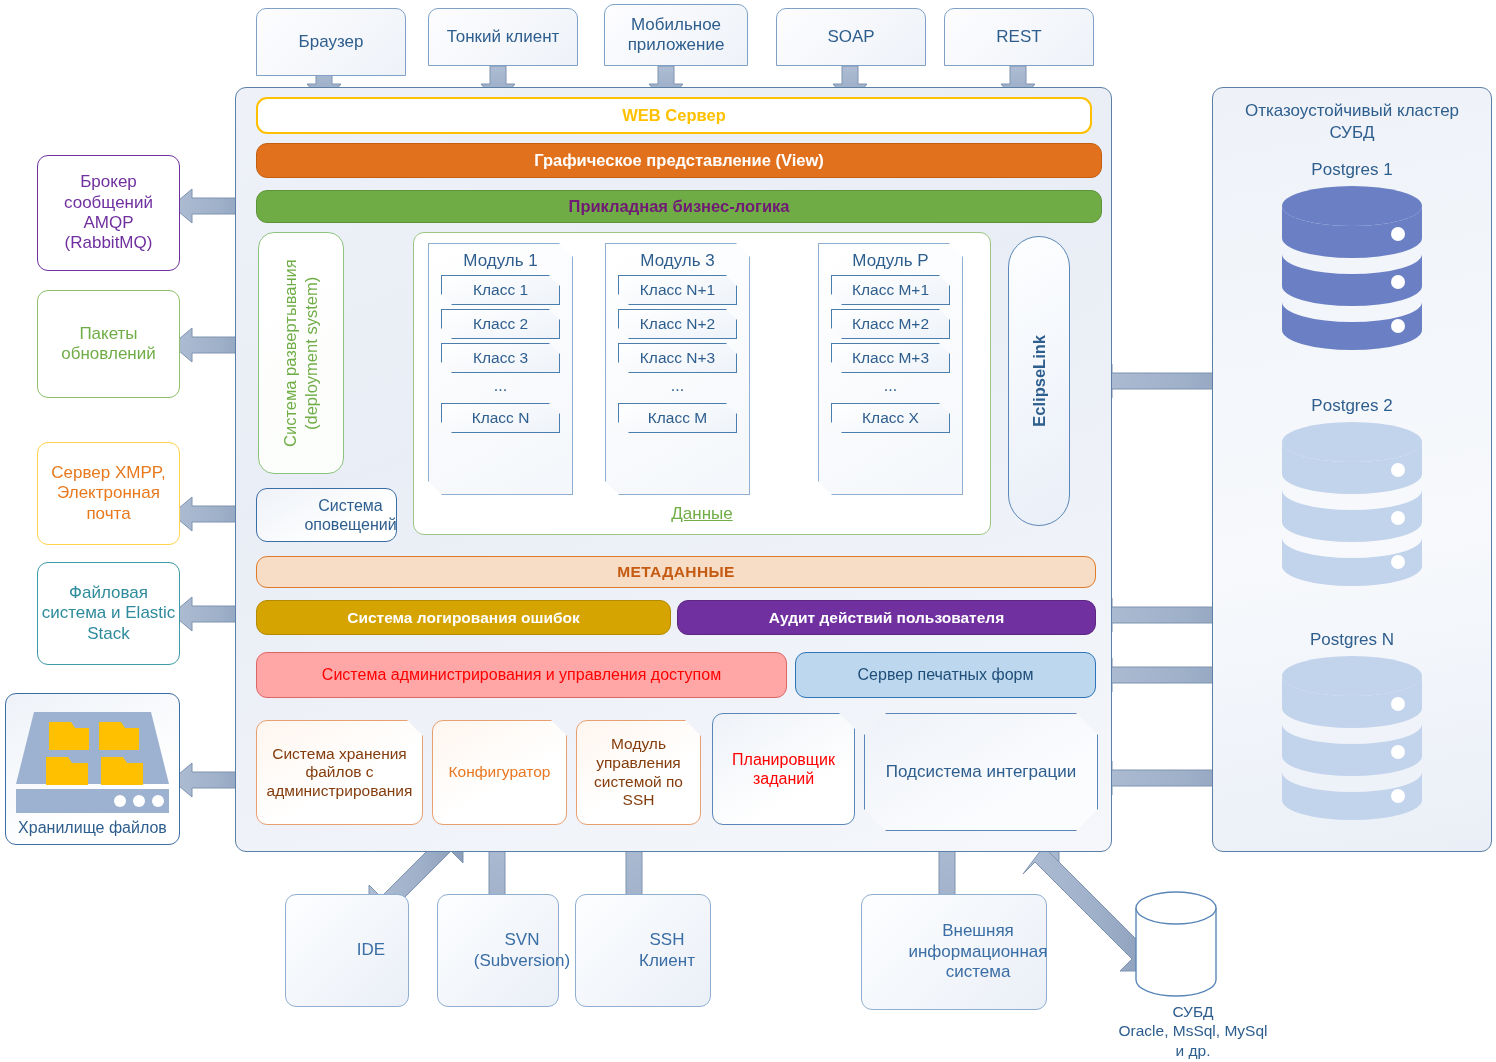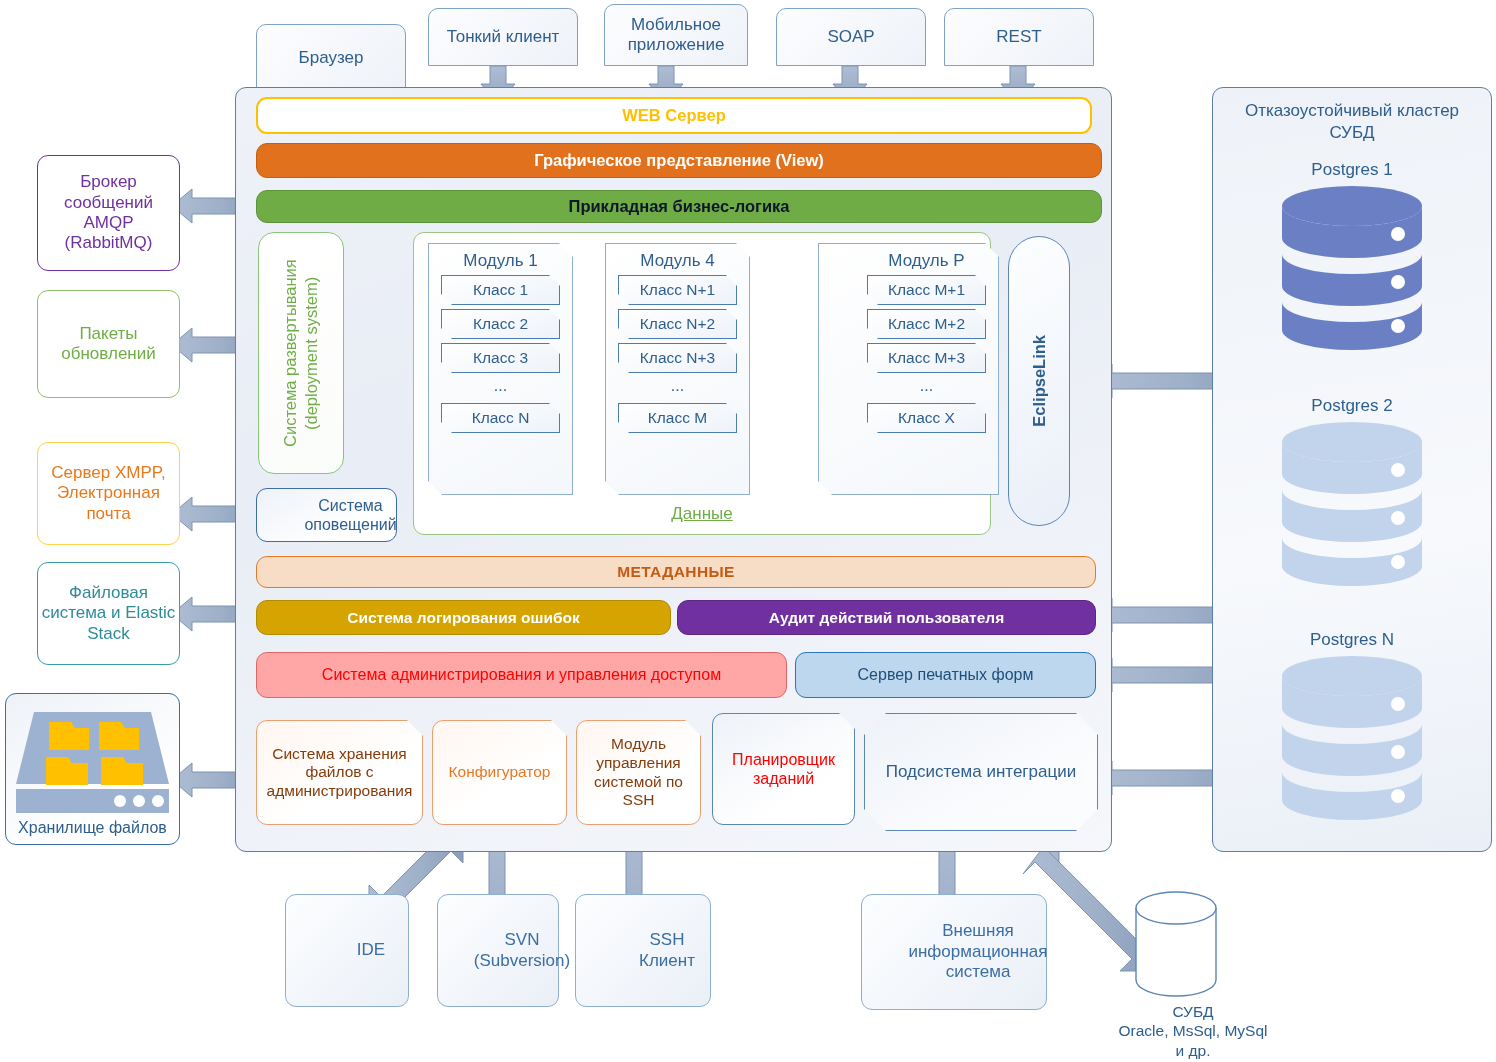--- a/index.html
+++ b/index.html
@@ -27,21 +27,21 @@
   }
   #cluster-panel{
     background:linear-gradient(170deg,#eef2f8 0%,#f7f9fc 60%,#eaeff7 100%);
     border:1px solid #5B7FA6;
   }
 
   
   .bar{display:flex;align-items:center;justify-content:center;font-weight:bold;font-size:16.5px;}
   #web-server{background:#ffffff;border:2px solid #FFC000;color:#FFC000;}
   #view-bar{background:#E2711D;border:1px solid #C2600F;color:#ffffff;}
-  #logic-bar{background:#6FAC46;border:1px solid #5E9439;color:#0f172a;}
+  #logic-bar{background:#6FAC46;border:1px solid #5E9439;color:#701a75;}
   #metadata-bar{background:#F7DCC6;border:1px solid #DE7B2A;color:#C55A11;
                 font-weight:bold;font-size:15.5px;letter-spacing:.4px;}
   #logging-bar{background:#D6A400;border:1px solid #B38B00;color:#ffffff;font-weight:bold;font-size:15.5px;}
   #audit-bar{background:#7030A0;border:1px solid #5B2580;color:#ffffff;font-weight:bold;font-size:15.5px;}
   #admin-bar{background:#FFA7A7;border:1px solid #E06666;color:#FF0000;font-size:16px;}
   #print-bar{background:#BDD7EE;border:1px solid #2E75B6;color:#1F4E79;font-size:16px;}
 
   
   .vbox{display:flex;align-items:center;justify-content:center;}
   .vtext{writing-mode:vertical-rl;transform:rotate(180deg);text-align:center;line-height:1.25;}
@@ -144,21 +144,21 @@
     <polygon points="947,823 964,847 955,847 955,967 964,967 947,991 930,967 939,967 939,847 930,847"></polygon>
   </g>
 
   <g stroke="#7F93B0" stroke-width="1" fill="url(#agh)">
 
     <polygon points="463,827 463,863 451,851 393,909 405,921 369,921 369,885 381,897 439,839 427,827"></polygon>
     <polygon points="1059,826 1059,862 1047,850 1144,947 1156,935 1156,971 1120,971 1132,959 1035,862 1023,874" transform="translate(0,0)"></polygon>
   </g>
 </svg>
 
-<div class="abs client-box ctr" style="left:256px;top:24px;width:150px;height:68px;align-items:center;">
+<div class="abs client-box ctr" style="left:256px;top:8px;width:150px;height:68px;align-items:center;">
   <span>Браузер</span>
 </div>
 <div class="abs client-box ctr" style="left:428px;top:8px;width:150px;height:58px;">
   <span>Тонкий клиент</span>
 </div>
 <div class="abs client-box ctr" style="left:604px;top:4px;width:144px;height:62px;text-align:center;">
   <span>Мобильное приложение</span>
 </div>
 <div class="abs client-box ctr" style="left:776px;top:8px;width:150px;height:58px;">
   <span>SOAP</span>
@@ -227,28 +227,28 @@
 
 <div class="module-card" style="left:428px;top:243px;width:143px;height:250px;">
   <div class="module-title">Модуль 1</div>
   <div class="class-box">Класс 1</div>
   <div class="class-box">Класс 2</div>
   <div class="class-box">Класс 3</div>
   <div class="dots">...</div>
   <div class="class-box">Класс N</div>
 </div>
 <div class="module-card" style="left:605px;top:243px;width:143px;height:250px;">
-  <div class="module-title">Модуль 4</div>
+  <div class="module-title">Модуль 3</div>
   <div class="class-box">Класс N+1</div>
   <div class="class-box">Класс N+2</div>
   <div class="class-box">Класс N+3</div>
   <div class="dots">...</div>
   <div class="class-box">Класс M</div>
 </div>
-<div class="module-card" style="left:818px;top:243px;width:143px;height:250px;padding-left:36px;">
+<div class="module-card" style="left:818px;top:243px;width:143px;height:250px;">
   <div class="module-title">Модуль P</div>
   <div class="class-box">Класс M+1</div>
   <div class="class-box">Класс M+2</div>
   <div class="class-box">Класс M+3</div>
   <div class="dots">...</div>
   <div class="class-box">Класс X</div>
 </div>
 
 <div class="abs bar" id="metadata-bar" style="left:256px;top:556px;width:840px;height:32px;">
   <span>МЕТАДАННЫЕ</span>

